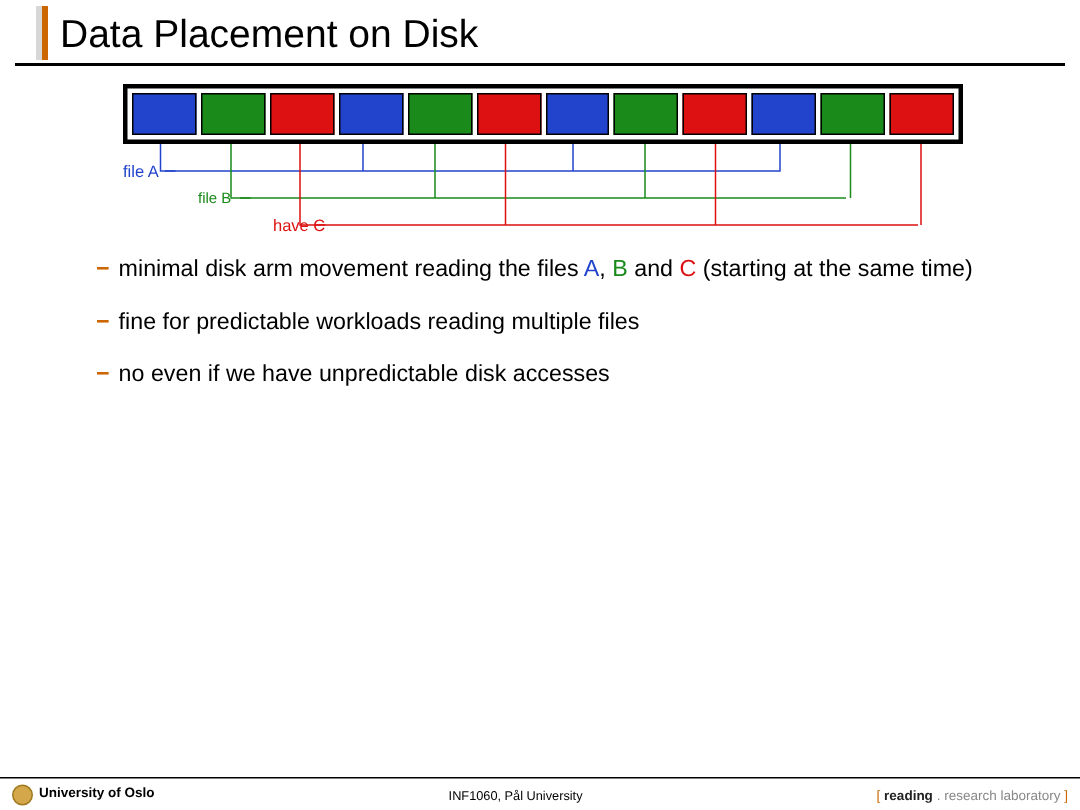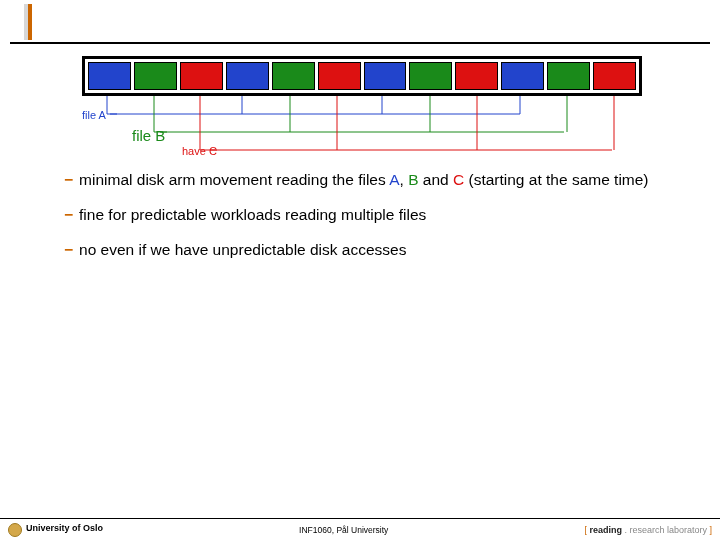--- a/index.html
+++ b/index.html
@@ -49,21 +49,21 @@
     background:#fff;
     display:flex; gap:3px; padding:3px;
   }
   .cell {
     flex:1; border:1px solid #000;
   }
   .cA{background:#2244cc;}
   .cB{background:#1a8a1a;}
   .cC{background:#dd1111;}
   .labelA{position:absolute; left:0; top:52px; font-size:11px; color:#2244cc;}
-  .labelB{position:absolute; left:50px; top:70px; font-size:15px; color:#1a8a1a;}
+  .labelB{position:absolute; left:50px; top:70px; font-size:10px; color:#1a8a1a;}
   .labelC{position:absolute; left:100px; top:88px; font-size:11px; color:#dd1111;}
   svg.conn{position:absolute;left:0;top:0;width:560px;height:110px;pointer-events:none;}
   .u{text-decoration:underline;}
   .fa{color:#2244cc;}
   .fb{color:#1a8a1a;}
   .fc{color:#dd1111;}
   .footer{
     position:absolute; left:0; bottom:0; width:720px;
     height:22px; border-top:1px solid #000;
     display:flex; align-items:center; justify-content:space-between;
@@ -75,20 +75,21 @@
   .simula{font-size:9px;}
   .br1{color:#cc6600;}
   .br2{color:#222;font-weight:bold;}
   .br3{color:#888;}
 </style>
 </head>
 <body>
 
 <div class="title-wrap">
   <div class="title-bar"></div>
+  <div class="title">Data Placement on Disk</div>
 </div>
 
 <div class="content">
 
 
   <div class="diagram">
     <div class="track">
       <div class="cell cA"></div>
       <div class="cell cB"></div>
       <div class="cell cC"></div>

